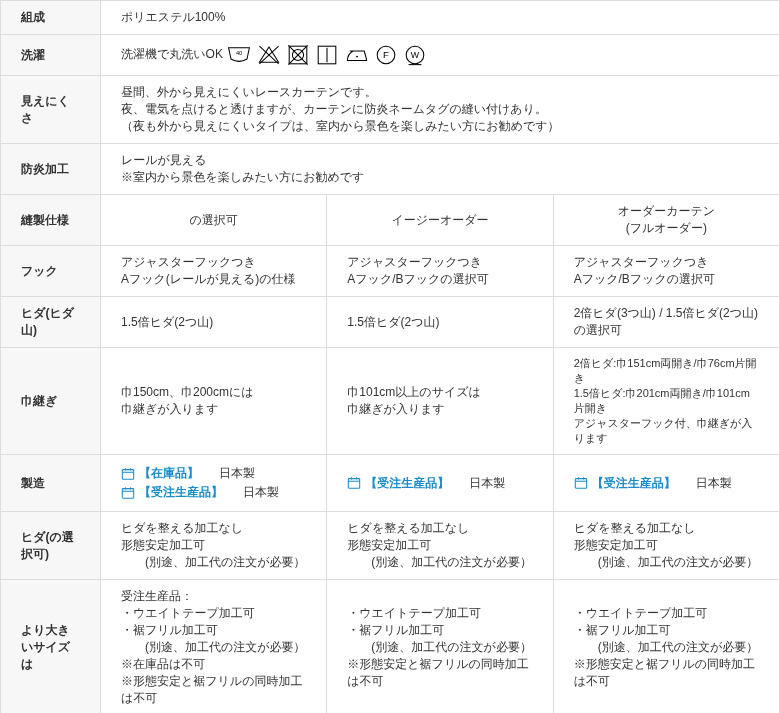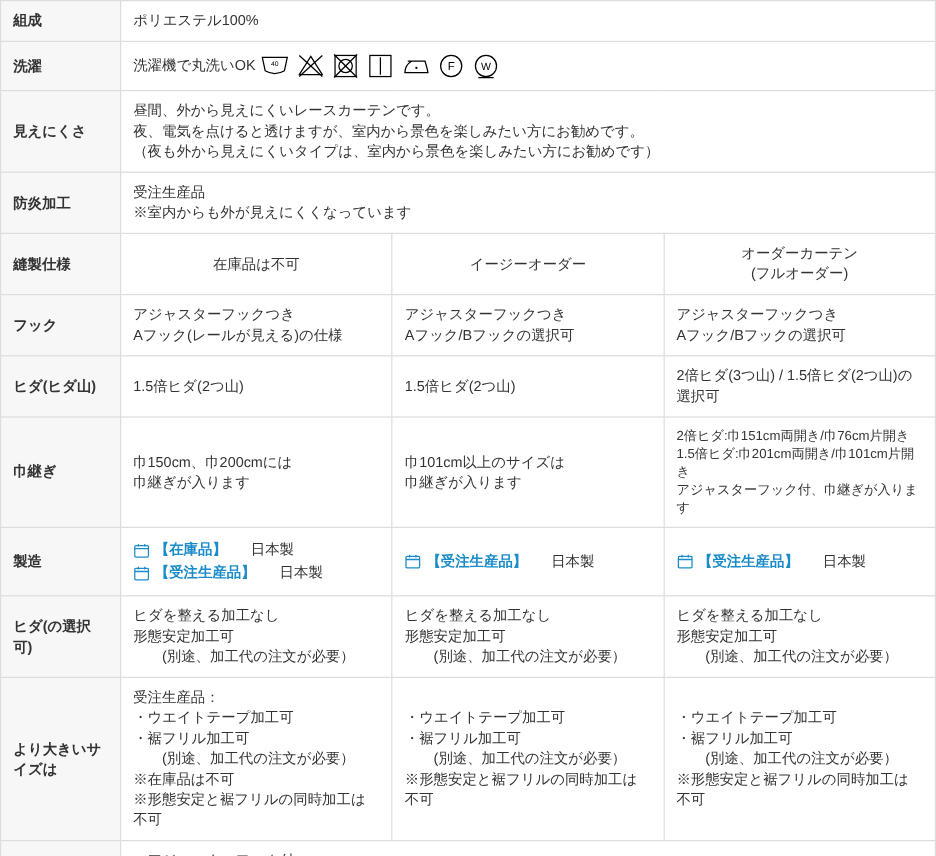--- a/index.html
+++ b/index.html
@@ -1,18 +1,18 @@
 <!DOCTYPE html>
 <html><head>
 <meta charset="utf-8">
 <style>
 *{box-sizing:border-box;margin:0;padding:0}
 body{font-family:"Hiragino Sans","Meiryo",sans-serif;font-size:12px;color:#333;background:#fff;width:780px}
 table{width:100%;border-collapse:collapse;table-layout:fixed}
-th,td{border:1px solid #ddd;padding:8px 10px;text-align:left;vertical-align:middle}
+th,td{border:1px solid #ddd;padding:8px 20px;text-align:left;vertical-align:middle}
 th{background:#f7f7f7;font-weight:bold;width:100px}
 .sub-header td{text-align:center;background:#fff;font-weight:normal}
 .wash-icons{display:inline-block;vertical-align:middle}
 .wash-icons svg{width:24px;height:24px;vertical-align:middle;margin:0 1px}
 .mfg-line{display:flex;align-items:center;gap:4px;margin:2px 0}
 .cal-icon{width:14px;height:14px;color:#1a8cc9}
 .tag{color:#1a8cc9;font-weight:bold}
 .jp{color:#333}
 .col3 td{width:calc((100% - 100px)/3)}
 </style>
@@ -62,34 +62,34 @@
               <text x="15" y="19" font-size="11" text-anchor="middle">W</text>
               <line x1="7" y1="27" x2="23" y2="27" stroke="#000" stroke-width="1.3"></line>
             </svg>
     </span>
   </td>
 </tr>
 <tr>
   <th>見えにくさ</th>
   <td colspan="3">
     <div>昼間、外から見えにくいレースカーテンです。</div>
-    <div>夜、電気を点けると透けますが、室内から景色を楽しみたい方にお勧めです。</div>
+    <div>夜、電気を点けると透けますが、カーテンに防炎ネームタグの縫い付けあり。</div>
     <div>（夜も外から見えにくいタイプは、室内から景色を楽しみたい方にお勧めです）</div>
   </td>
 </tr>
 <tr>
   <th>防炎加工</th>
   <td colspan="3">
-    <div>受注生産品</div>
-    <div>※室内からも外が見えにくくなっています</div>
+    <div>レールが見える</div>
+    <div>※室内から景色を楽しみたい方にお勧めです</div>
   </td>
 </tr>
 <tr class="sub-header col3">
   <th>縫製仕様</th>
-  <td style="white-space:pre-line">在庫品は不可</td>
+  <td style="white-space:pre-line">の選択可</td>
   <td style="white-space:pre-line">イージーオーダー</td>
   <td style="white-space:pre-line">オーダーカーテン
 (フルオーダー)</td>
 </tr>
 <tr class="col3">
   <th>フック</th>
   <td style="white-space:pre-line">アジャスターフックつき
 Aフック(レールが見える)の仕様</td>
   <td style="white-space:pre-line">アジャスターフックつき
 Aフック/Bフックの選択可</td>

